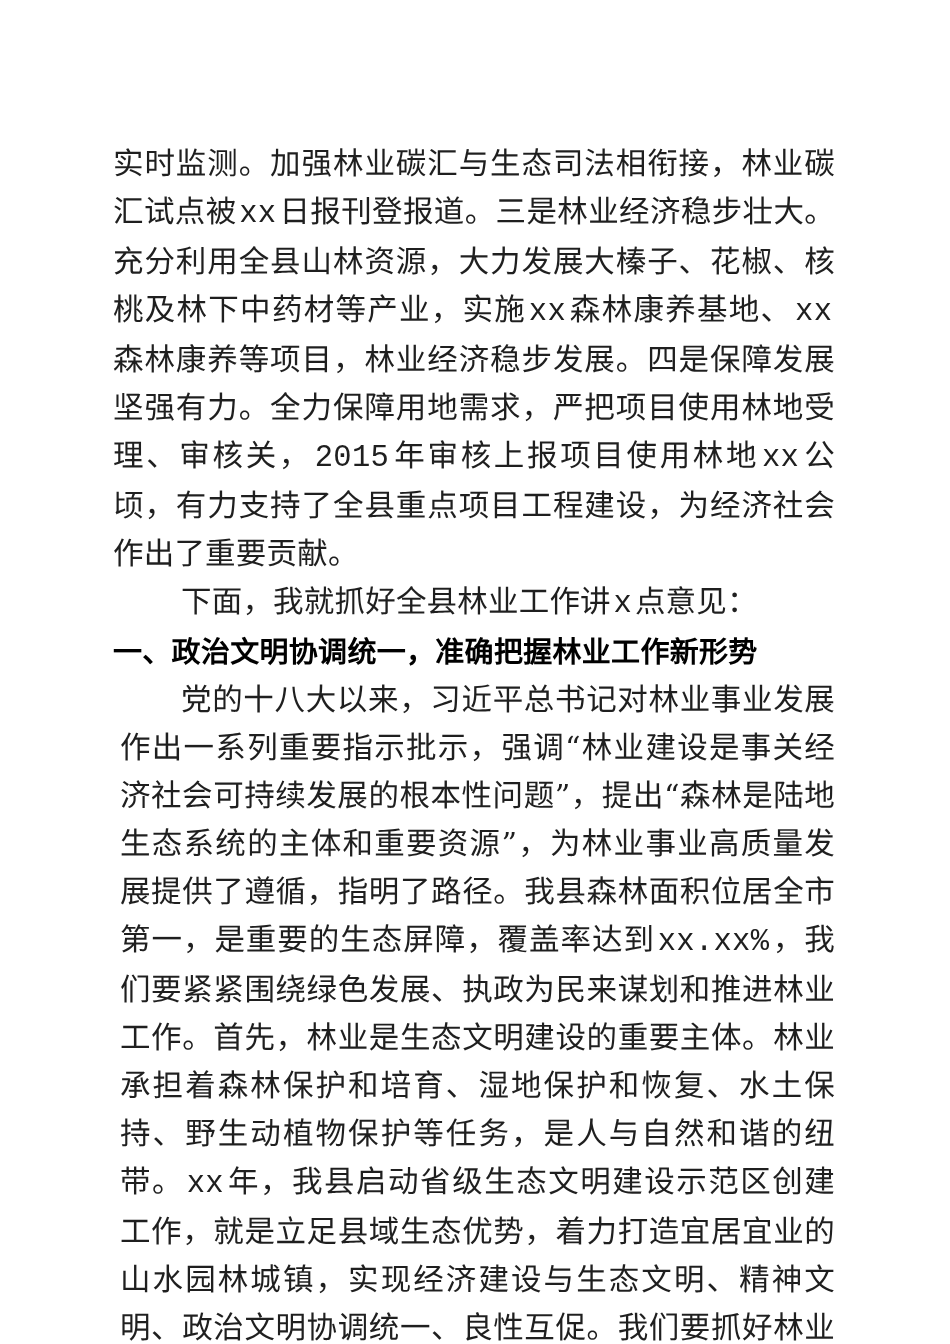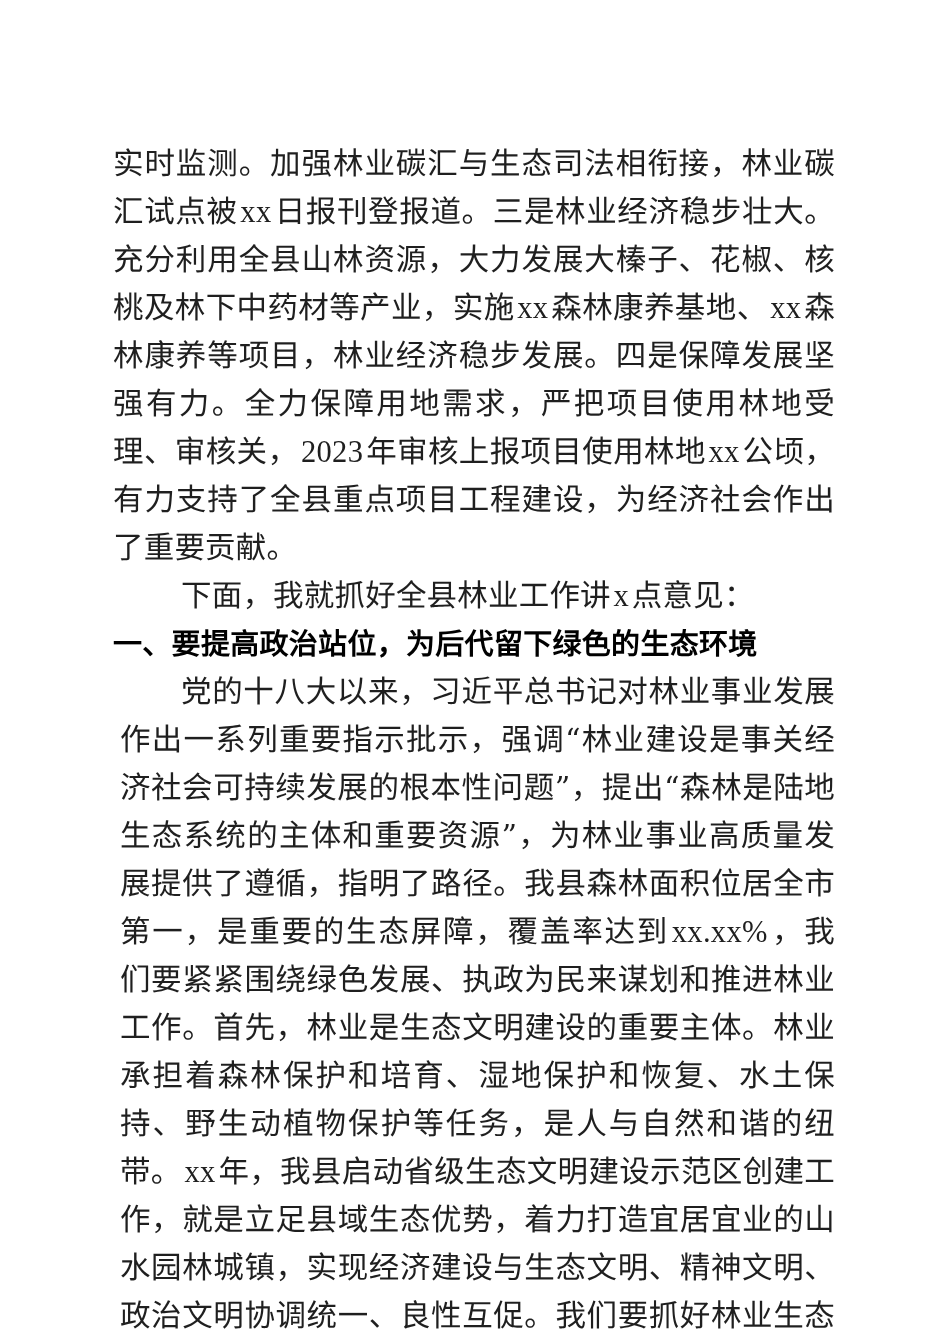--- a/index.html
+++ b/index.html
@@ -74,33 +74,33 @@
     font-weight: 700;
     letter-spacing: 0.3px;
     text-indent: 0;
     text-align: left;
     color: #000000;
     white-space: nowrap;
   }
 
   
   .latin {
-    font-family: Liberation Serif, serif;
+    font-family: Liberation Mono, monospace;
     padding: 0 0.09em;
     letter-spacing: 0.3px;
   }
 </style>
 </head>
 <body>
 
 <div class="page">
   <div class="text-block">
 
-    <p class="para continuation">实时监测。加强林业碳汇与生态司法相衔接，林业碳汇试点被<span class="latin">xx</span>日报刊登报道。三是林业经济稳步壮大。充分利用全县山林资源，大力发展大榛子、花椒、核桃及林下中药材等产业，实施<span class="latin">xx</span>森林康养基地、<span class="latin">xx</span>森林康养等项目，林业经济稳步发展。四是保障发展坚强有力。全力保障用地需求，严把项目使用林地受理、审核关，<span class="latin">2023</span>年审核上报项目使用林地<span class="latin">xx</span>公顷，有力支持了全县重点项目工程建设，为经济社会作出了重要贡献。</p>
+    <p class="para continuation">实时监测。加强林业碳汇与生态司法相衔接，林业碳汇试点被<span class="latin">xx</span>日报刊登报道。三是林业经济稳步壮大。充分利用全县山林资源，大力发展大榛子、花椒、核桃及林下中药材等产业，实施<span class="latin">xx</span>森林康养基地、<span class="latin">xx</span>森林康养等项目，林业经济稳步发展。四是保障发展坚强有力。全力保障用地需求，严把项目使用林地受理、审核关，<span class="latin">2015</span>年审核上报项目使用林地<span class="latin">xx</span>公顷，有力支持了全县重点项目工程建设，为经济社会作出了重要贡献。</p>
 
     <p class="para indent">下面，我就抓好全县林业工作讲<span class="latin">x</span>点意见：</p>
 
-    <h2 class="heading">一、要提高政治站位，为后代留下绿色的生态环境</h2>
+    <h2 class="heading">一、政治文明协调统一，准确把握林业工作新形势</h2>
 
     <p class="para indent truncated">党的十八大以来，习近平总书记对林业事业发展作出一系列重要指示批示，强调“林业建设是事关经济社会可持续发展的根本性问题”，提出“森林是陆地生态系统的主体和重要资源”，为林业事业高质量发展提供了遵循，指明了路径。我县森林面积位居全市第一，是重要的生态屏障，覆盖率达到<span class="latin">xx.xx%</span>，我们要紧紧围绕绿色发展、执政为民来谋划和推进林业工作。首先，林业是生态文明建设的重要主体。林业承担着森林保护和培育、湿地保护和恢复、水土保持、野生动植物保护等任务，是人与自然和谐的纽带。<span class="latin">xx</span>年，我县启动省级生态文明建设示范区创建工作，就是立足县域生态优势，着力打造宜居宜业的山水园林城镇，实现经济建设与生态文明、精神文明、政治文明协调统一、良性互促。我们要抓好林业生态建设，完善天然林保护机制，持续提升环境承载能力、环境舒适能力，为后代留下绿色的生态环境。其次，林业是群众增收致富的重</p>
 
   </div>
 </div>
 
 </body></html>

